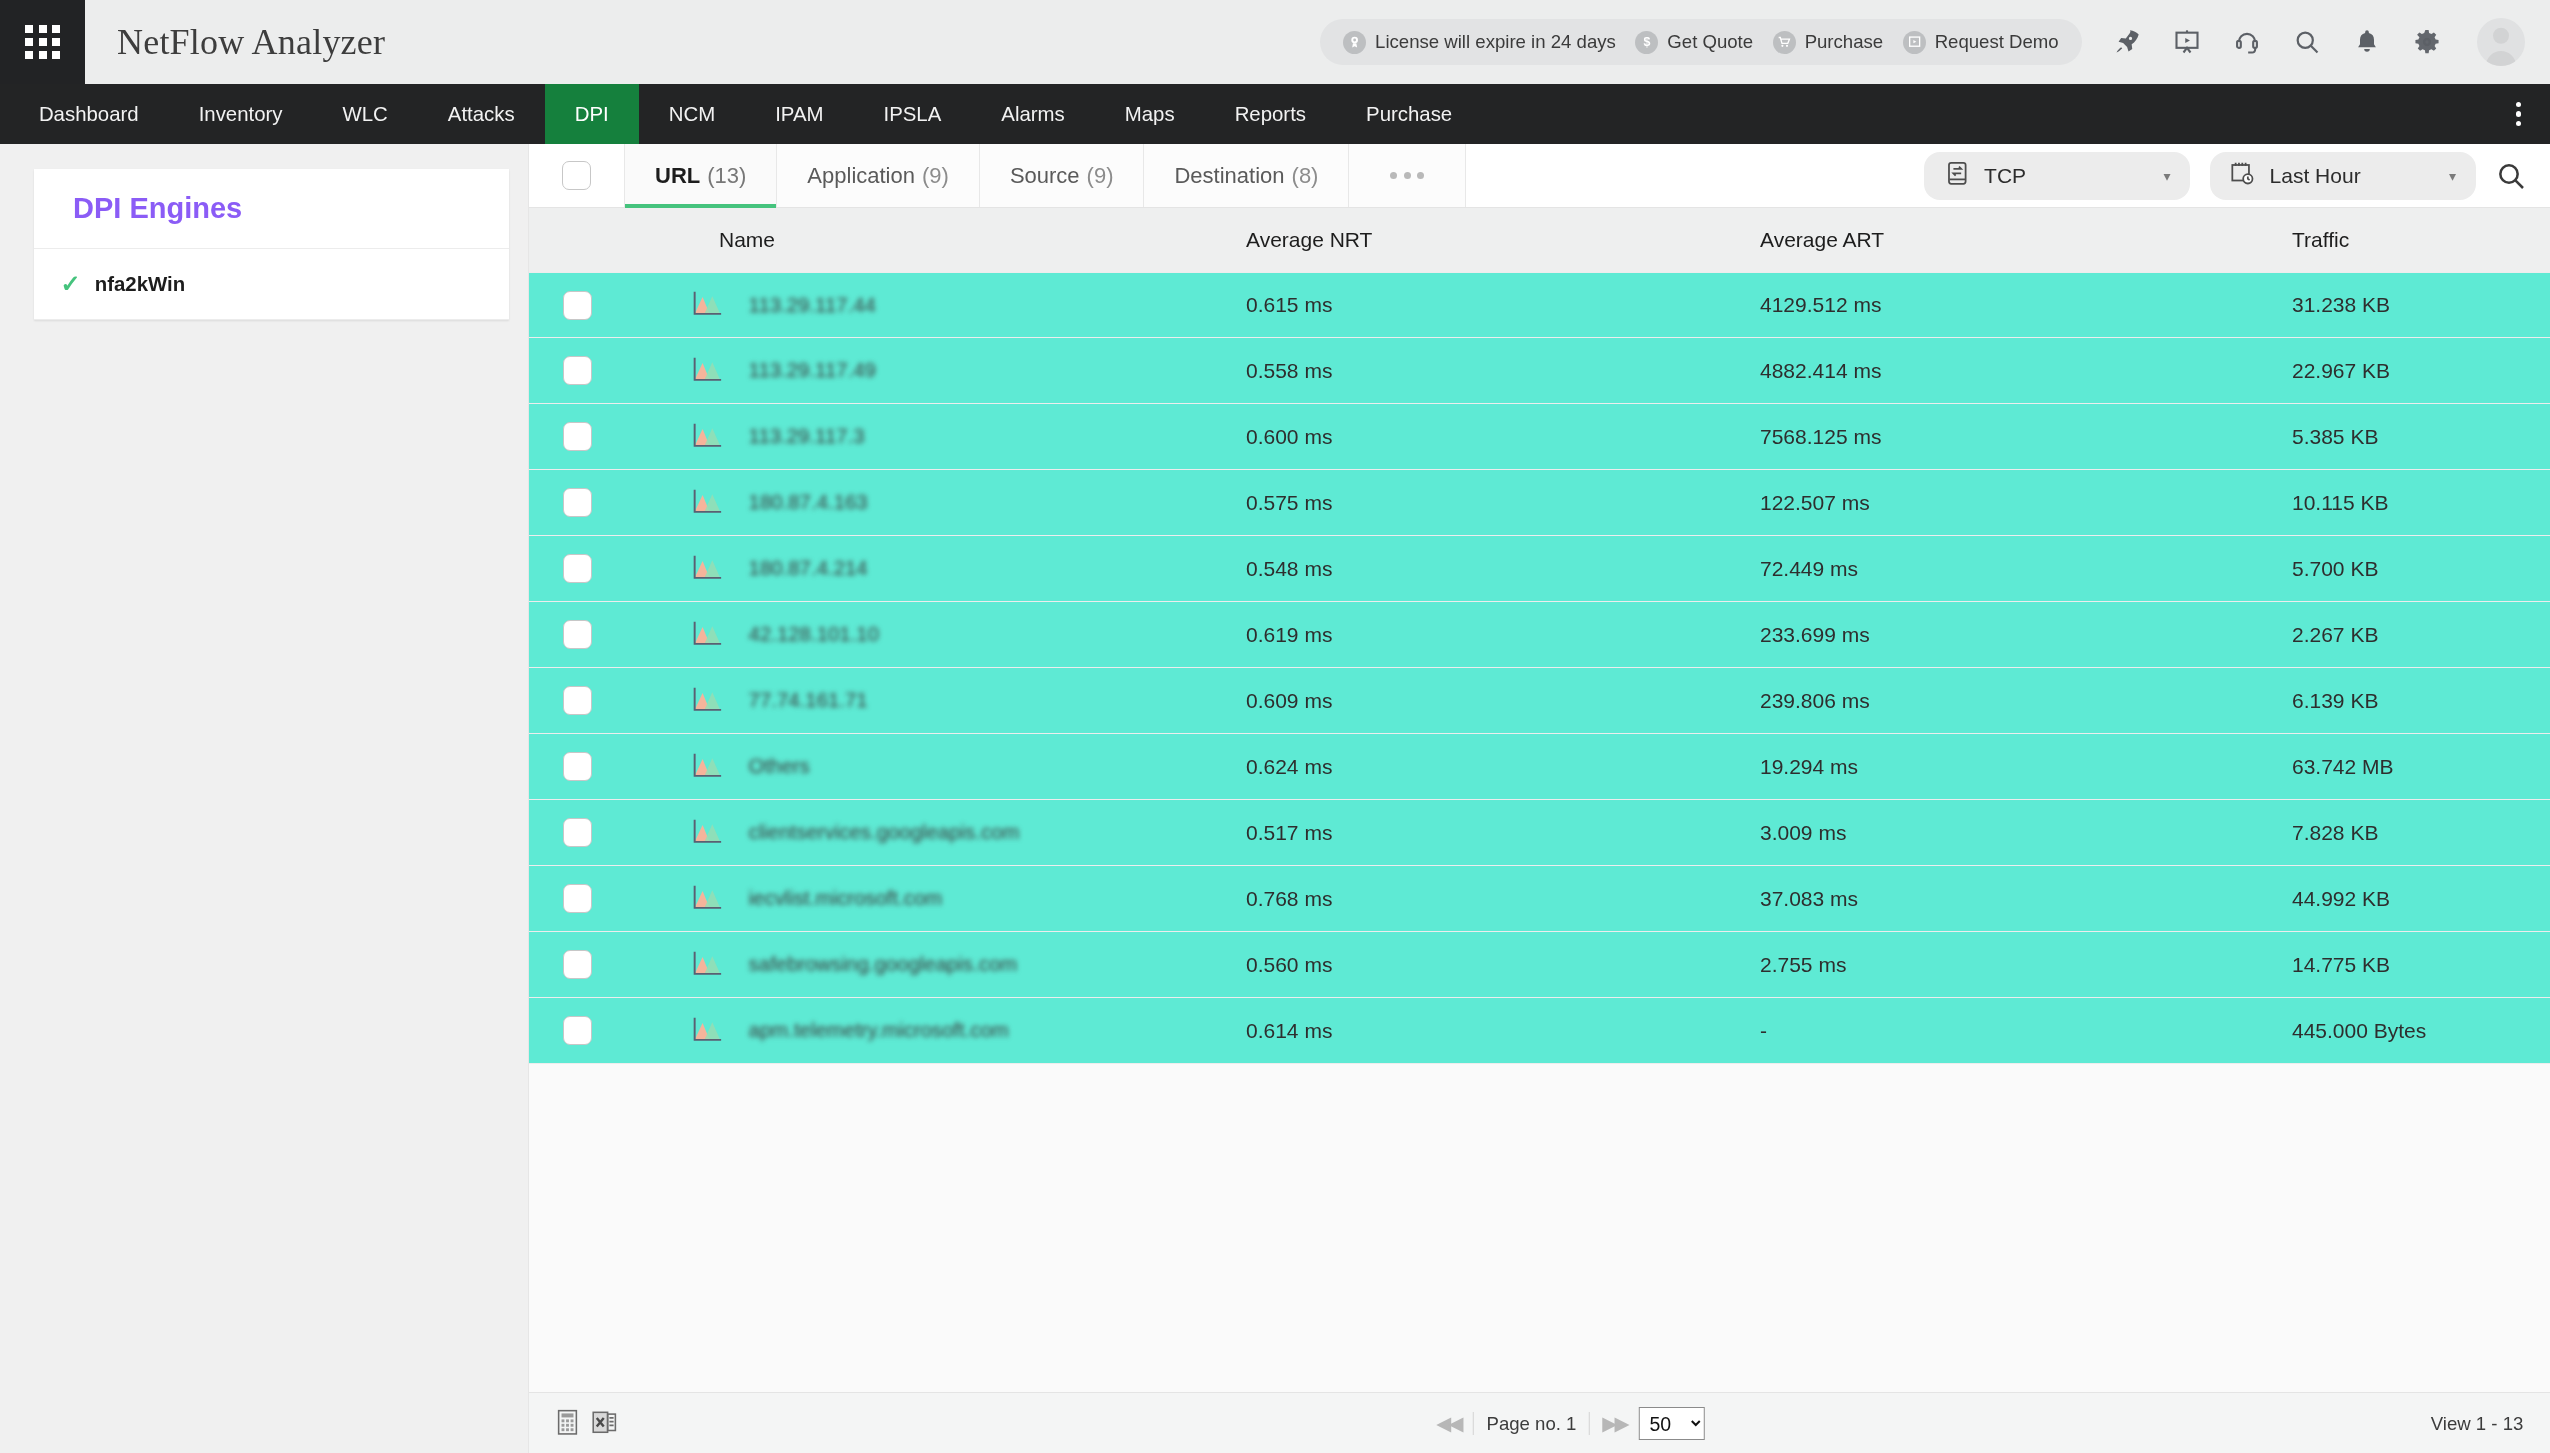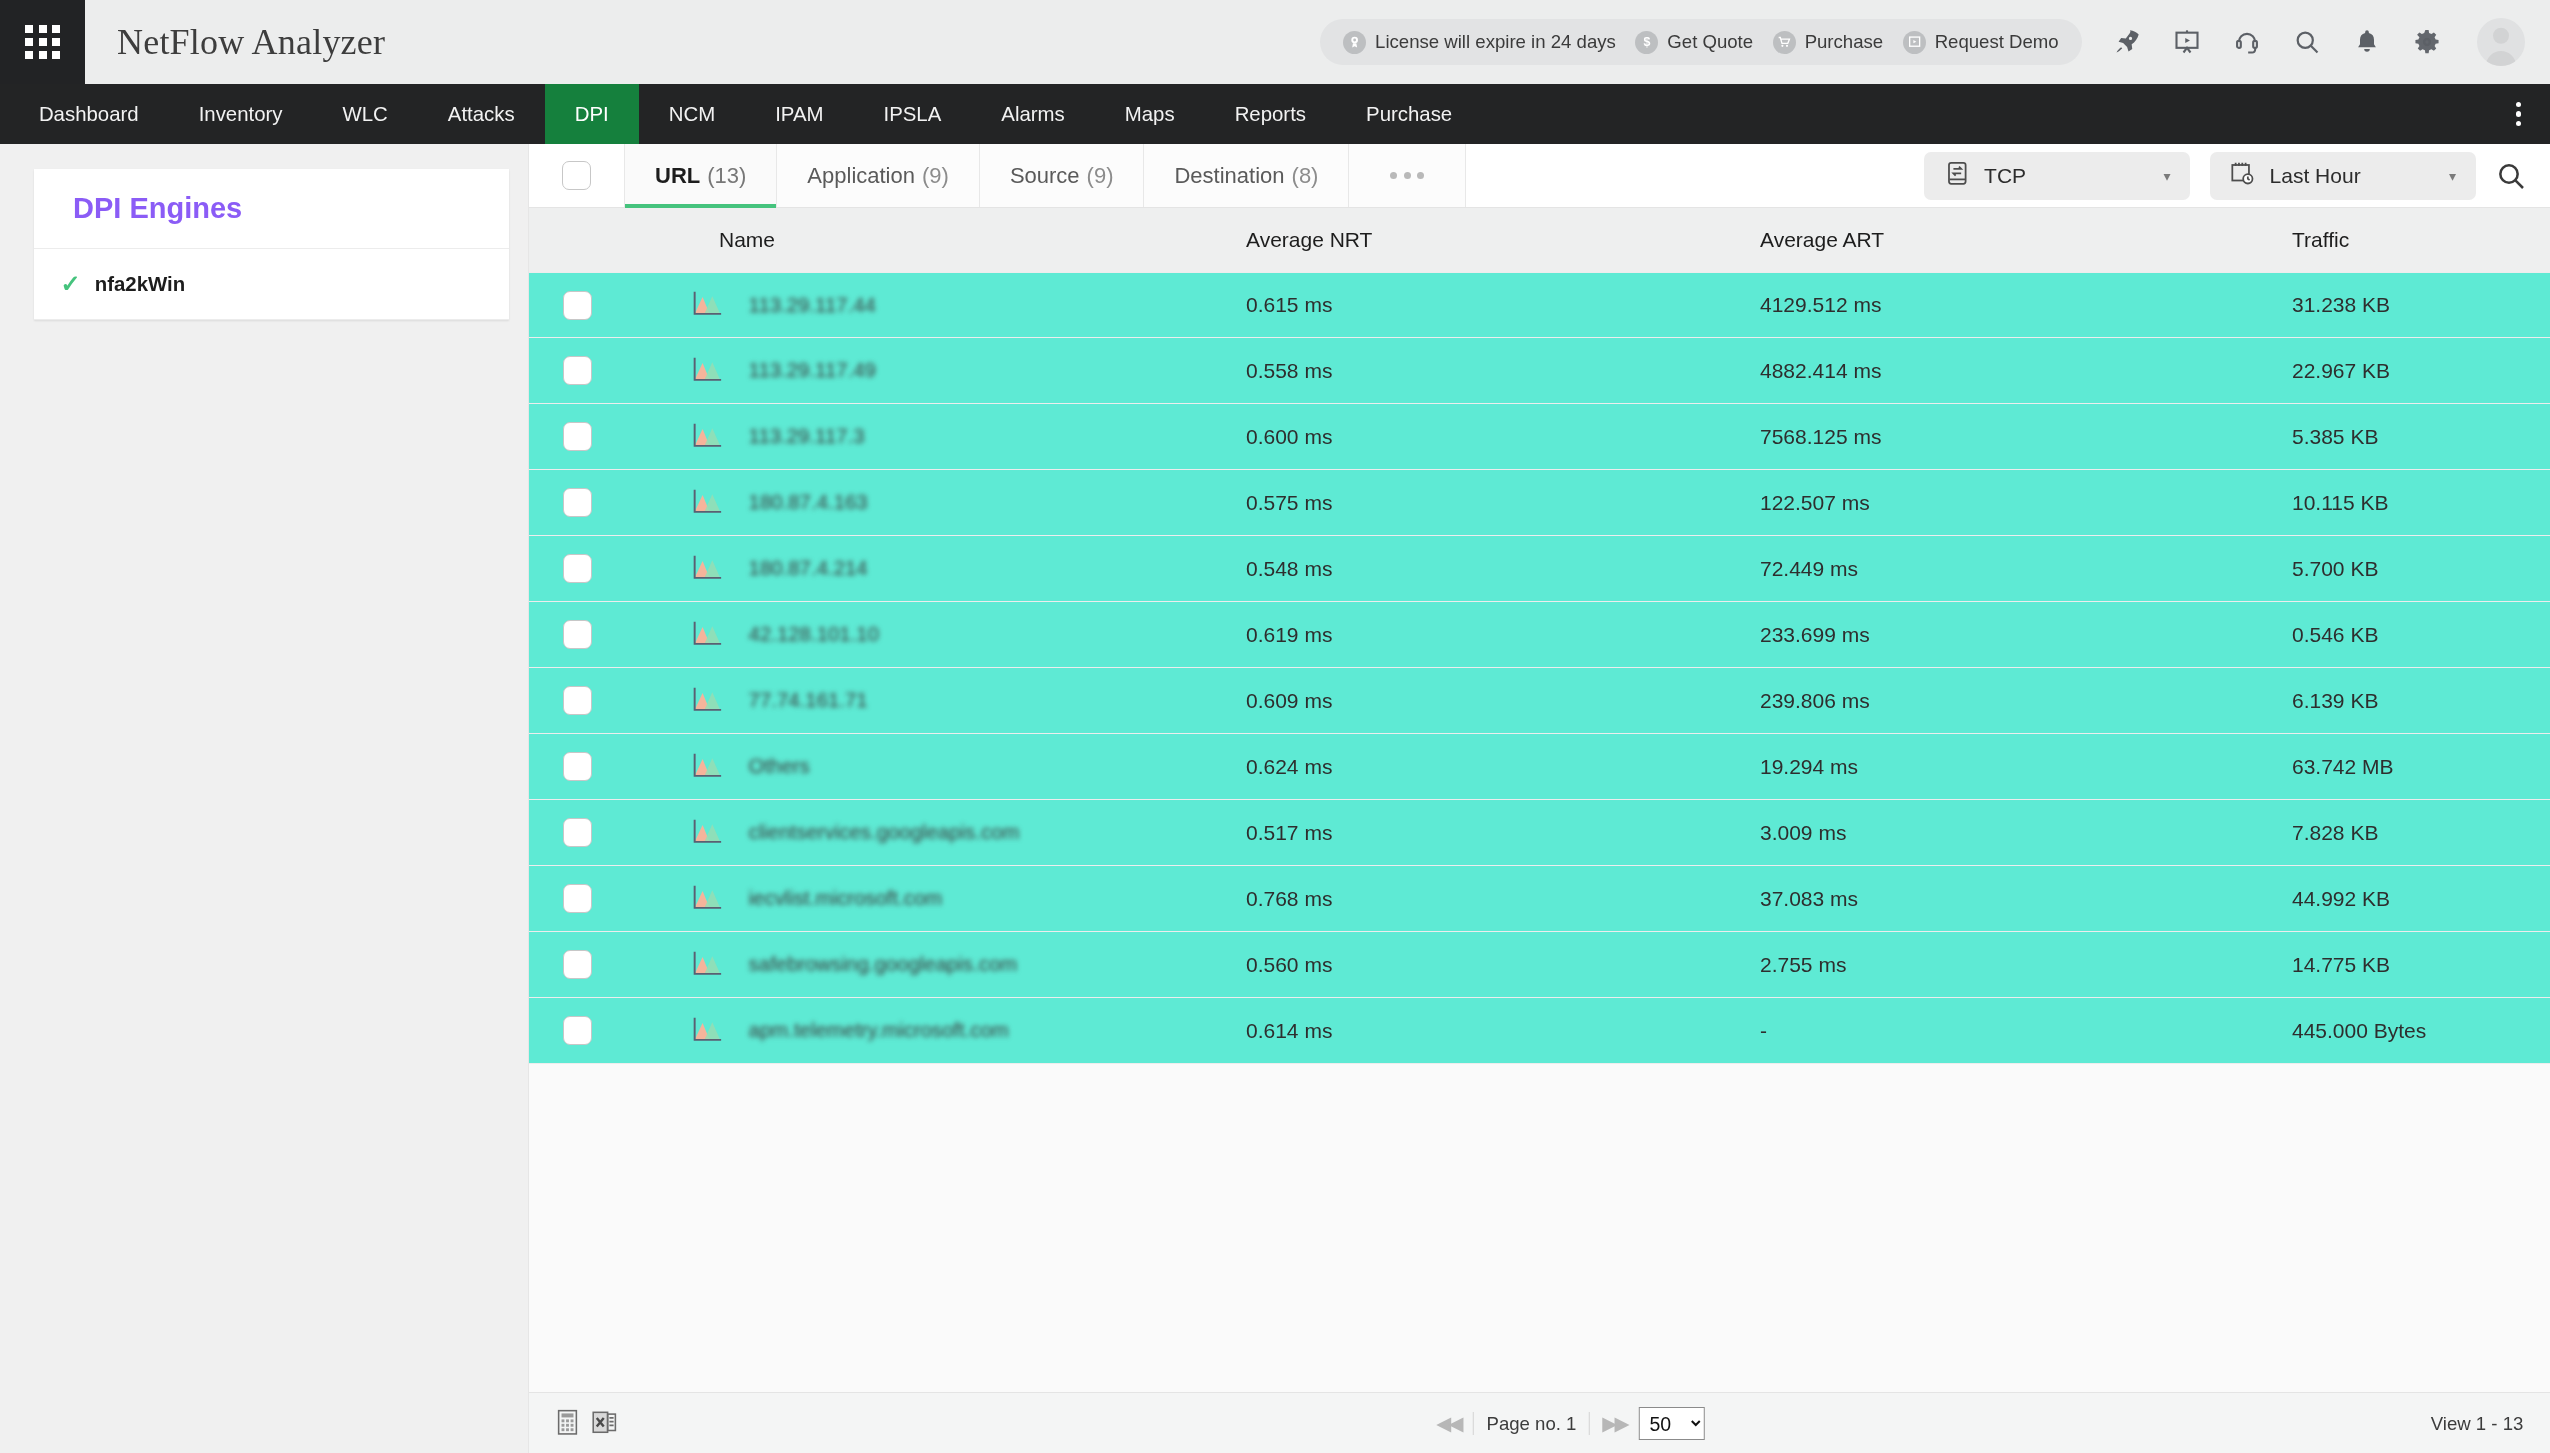--- a/index.html
+++ b/index.html
@@ -175,21 +175,21 @@
     padding: 0 41px; border-right: 0.9px solid #e8e8e8;
   }
   .tab.ellipsis i { width: 7px; height: 7px; border-radius: 50%; background: #b9b9b9; display: block; }
   .tabs-right {
     margin-left: auto;
     display: flex; align-items: center; gap: 19.5px;
     padding: 0 23px 0 26.6px;
   }
   .pill-select {
     display: flex; align-items: center; gap: 14px;
-    background: #ececec; border-radius: 7px;
+    background: #ececec; border-radius: 16px;
     height: 48px; padding: 0 19.5px;
     font-size: 21px; color: #2c2c2c;
     cursor: pointer; min-width: 266px;
   }
   .pill-select .caret { margin-left: auto; color: #7b7b7b; font-size: 14px; }
   .srch-btn { cursor: pointer; color: #3a3a3a; display: flex; align-items: center; }
 
   
   .thead {
     display: flex; align-items: center;
@@ -539,21 +539,21 @@
           <div class="c-name">
             <span class="sparkicon"><svg width="30" height="26.6" viewBox="0 0 34 30">
                 <path d="M3 27 L12 8 L20 27 Z" fill="#f5b49b"></path>
                 <path d="M14 27 L23 7 L32 27 Z" fill="#96ddb4" opacity="0.85"></path>
                 <path d="M3 2 L3 27 L33 27" stroke="#5a5f72" stroke-width="2.2" fill="none"></path>
               </svg></span>
             <span class="namev">42.128.101.10</span>
           </div>
           <div class="c-nrt cellv">0.619 ms</div>
           <div class="c-art cellv">233.699 ms</div>
-          <div class="c-traf cellv">0.546 KB</div>
+          <div class="c-traf cellv">2.267 KB</div>
         </div>
         <div class="trow">
           <div class="c-check">
             <span class="cb"></span>
           </div>
           <div class="c-name">
             <span class="sparkicon"><svg width="30" height="26.6" viewBox="0 0 34 30">
                 <path d="M3 27 L12 8 L20 27 Z" fill="#f5b49b"></path>
                 <path d="M14 27 L23 7 L32 27 Z" fill="#96ddb4" opacity="0.85"></path>
                 <path d="M3 2 L3 27 L33 27" stroke="#5a5f72" stroke-width="2.2" fill="none"></path>

